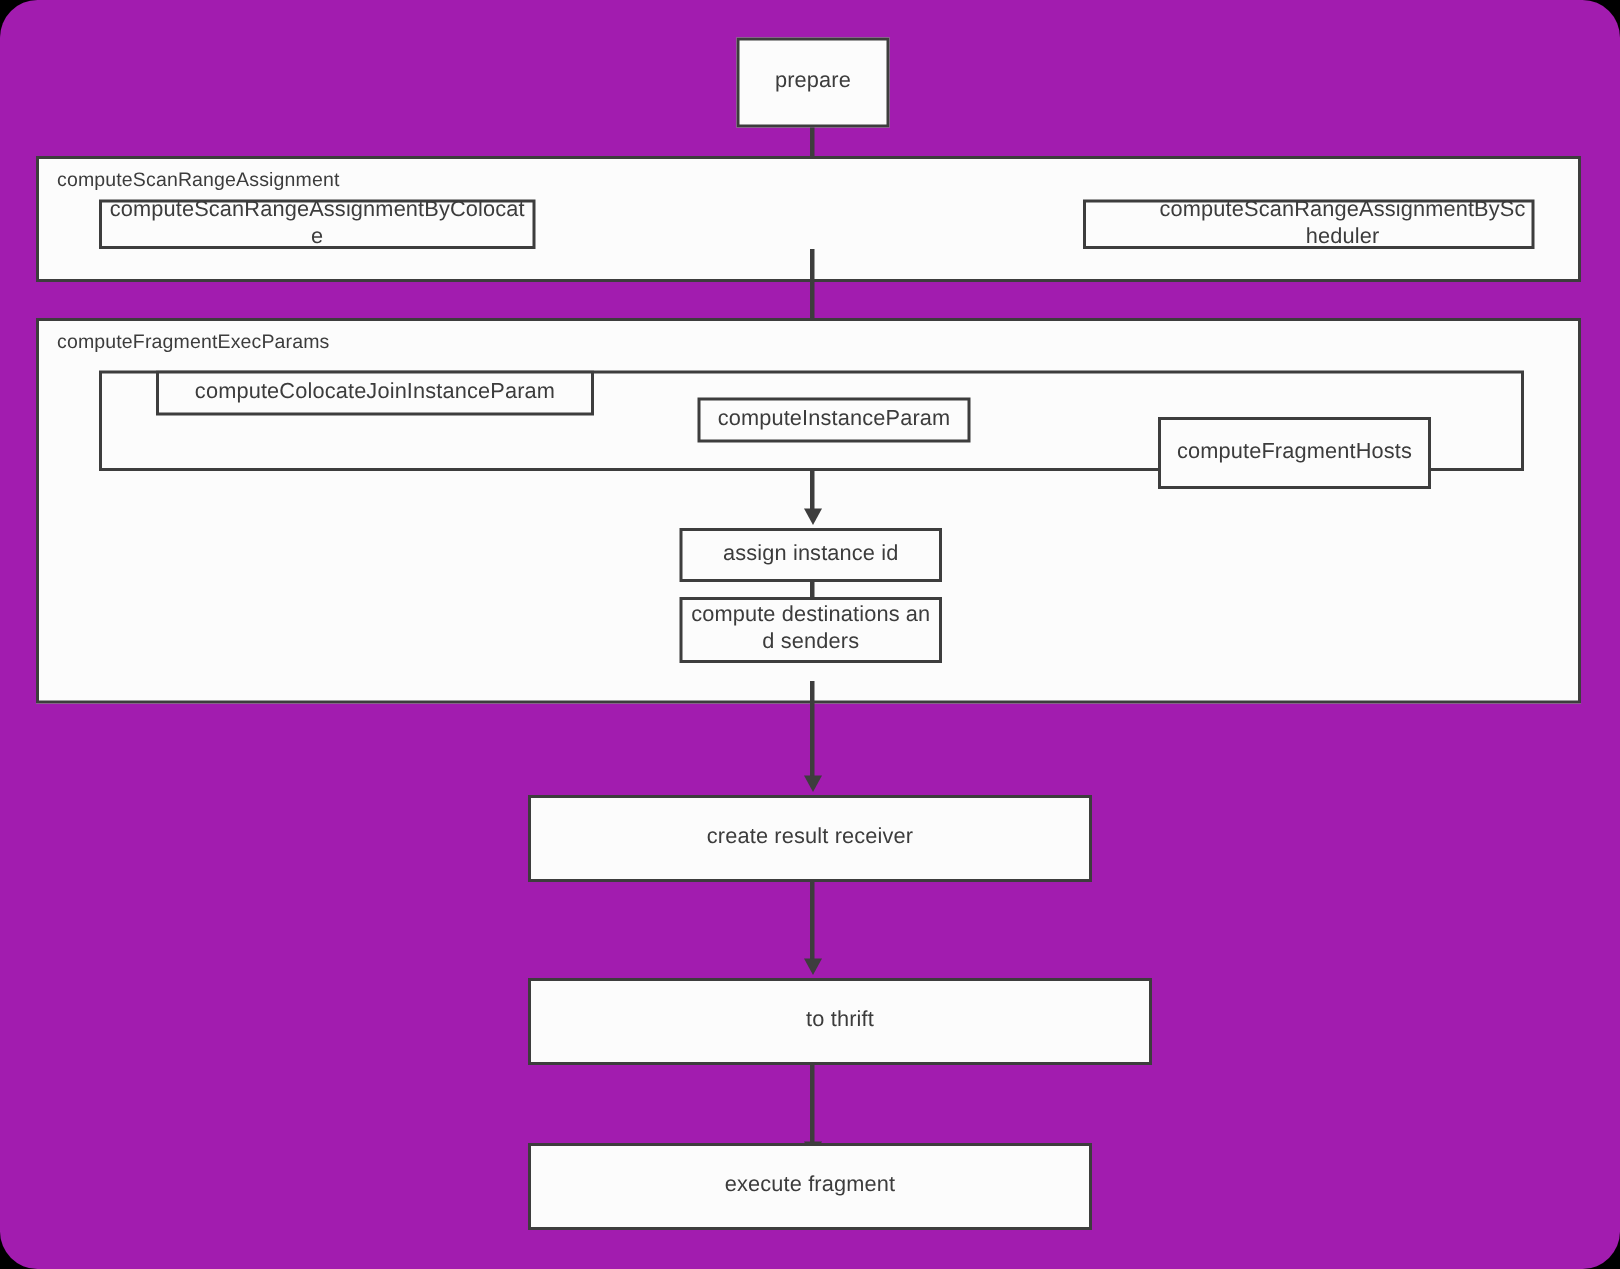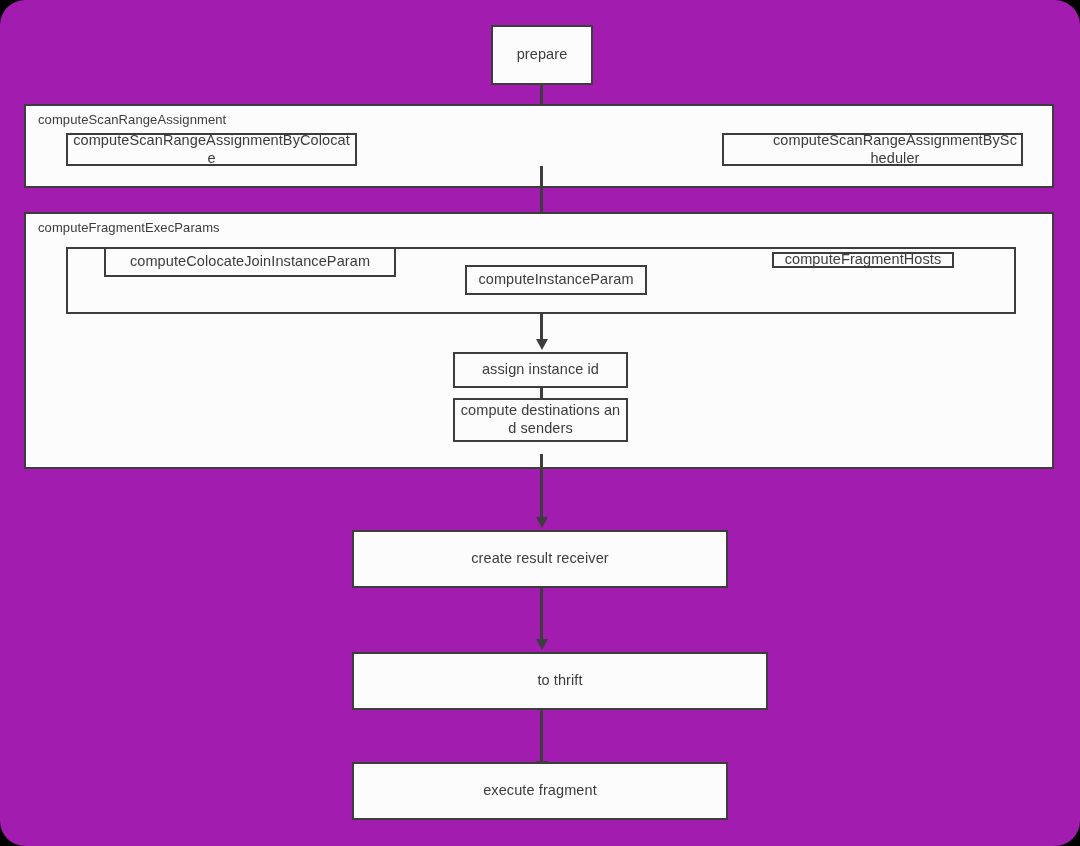--- a/index.html
+++ b/index.html
@@ -122,21 +122,21 @@
   <div class="abs group-box" style="left:66px; top:247px; width:950px; height:67px;"></div>
 
   <div class="abs node nowrap" style="left:104px; top:247px; width:292px; height:30px;">
     <span class="label">computeColocateJoinInstanceParam</span>
   </div>
 
   <div class="abs node nowrap" style="left:465px; top:265px; width:182px; height:30px;">
     <span class="label">computeInstanceParam</span>
   </div>
 
-  <div class="abs node nowrap" style="left:772px; top:252px; width:182px; height:16px;">
+  <div class="abs node nowrap" style="left:772px; top:278px; width:182px; height:48px;">
     <span class="label">computeFragmentHosts</span>
   </div>
 
   <div class="edge" style="left:540px; top:314px; height:38px;">
     <div class="shaft" style="height:27px;"></div>
     <div class="head" style="top:25px;"></div>
   </div>
 
   <div class="abs node nowrap" style="left:453px; top:352px; width:175px; height:36px;">
     <span class="label">assign instance id</span>

